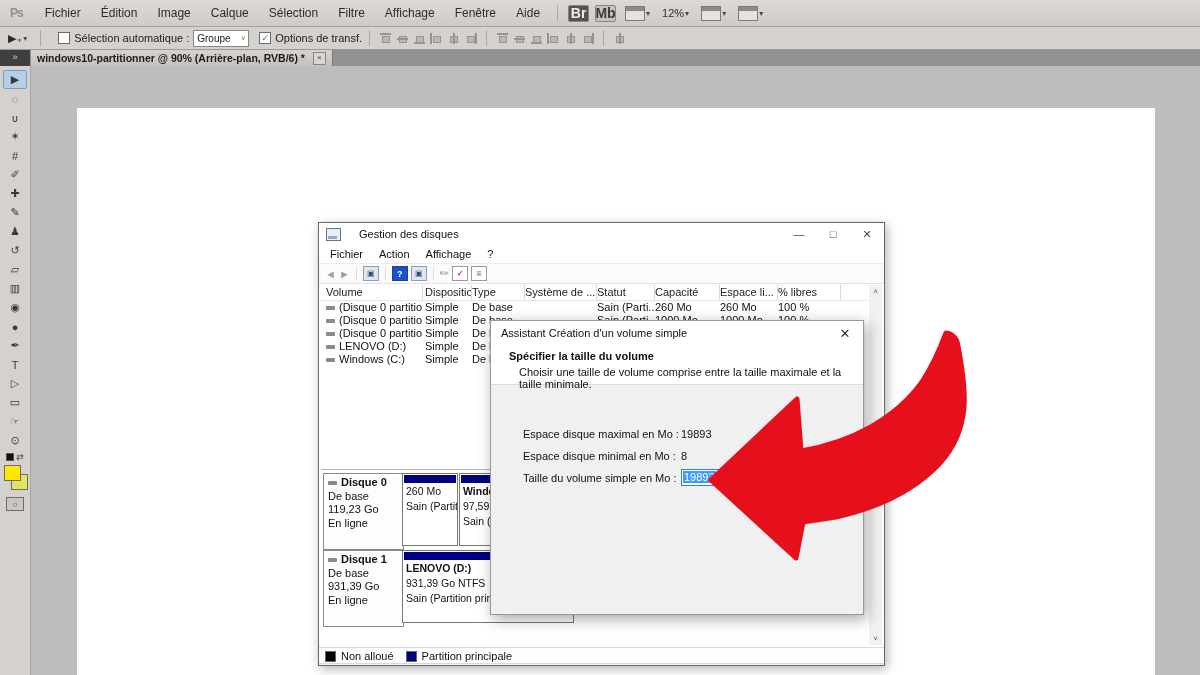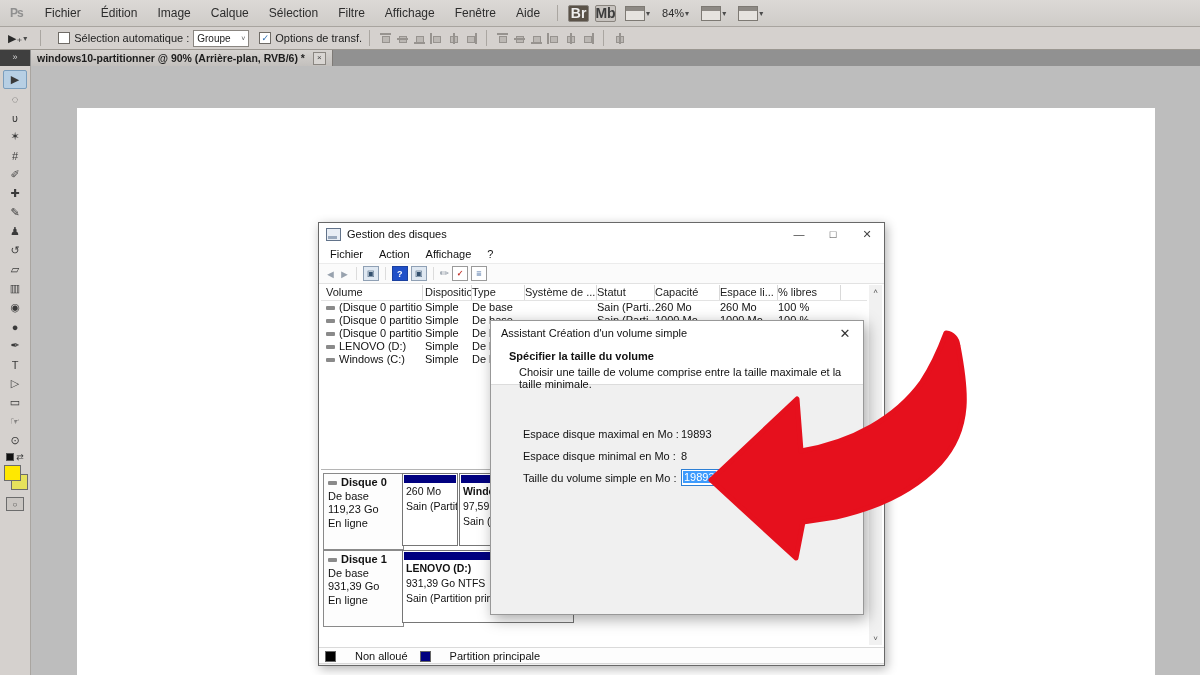--- a/index.html
+++ b/index.html
@@ -60,21 +60,21 @@
 
   
   #document{left:77px;top:108px;width:1078px;height:567px;background:#ffffff}
 
   
   #dmwin{left:318px;top:222px;width:565px;height:442px;background:#fff;border:1px solid #686868;
     box-shadow:2px 3px 10px rgba(0,0,0,.3);font-size:11px;color:#111}
   #dm-titlebar{position:absolute;left:0;top:0;right:0;height:22px;display:flex;align-items:center;padding-left:7px}
   .dmico{display:inline-block;width:13px;height:11px;background:#e9eef5;border:1px solid #62738a;position:relative}
   .dmico::before{content:"";position:absolute;left:1px;bottom:1px;width:9px;height:3px;background:#9aa9bd}
-  #dm-title{margin-left:6px}
+  #dm-title{margin-left:18px}
   #dm-controls{margin-left:auto;display:flex}
   #dm-controls span{width:34px;height:22px;display:flex;align-items:center;justify-content:center;font-size:11px;color:#444}
   #dm-menubar{position:absolute;left:0;top:22px;right:0;height:18px;display:flex;align-items:center;padding-left:3px}
   #dm-menubar span{padding:0 8px}
   #dm-toolbar{position:absolute;left:0;top:40px;right:0;height:19px;border-top:1px solid #ececec;border-bottom:1px solid #e2e2e2;
     display:flex;align-items:center;padding-left:6px;gap:3px;background:#fbfbfb}
   .tb-arrow{color:#98a2ae;font-size:11px}
   .tbsep{width:1px;height:13px;background:#dcdcdc;margin:0 3px}
   .tbbox{display:inline-flex;align-items:center;justify-content:center;width:14px;height:13px;border:1px solid #8fa0b4;
     background:#dfe8f2;font-size:8px;color:#33506e}
@@ -103,21 +103,21 @@
   .part .ptxt{padding:1px 3px;font-size:10.5px;line-height:13px;white-space:nowrap;overflow:hidden}
   .part .ptitle{font-weight:bold}
 
   #dm-vscroll{position:absolute;right:2px;top:62px;width:13px;height:360px;background:#f1f1f1}
   #dm-vscroll .sa{position:absolute;left:0;width:13px;height:13px;text-align:center;font-size:8px;color:#555;line-height:13px}
   #dm-vscroll .sa.up{top:0}
   #dm-vscroll .sa.down{bottom:0}
 
   #dm-legend{position:absolute;left:0;right:0;top:424px;height:16px;background:#fdfdfd;border-top:1px solid #dadada;
     display:flex;align-items:center;padding-left:6px;gap:12px}
-  .lg-item{display:flex;align-items:center;gap:19px}
+  .lg-item{display:flex;align-items:center;gap:5px}
   .lg-sq{display:inline-block;width:9px;height:9px;border:1px solid #666}
   #dm-status{position:absolute;left:0;right:0;top:440px;bottom:0;background:#f0f0f0;border-top:1px solid #d9d9d9}
 
   
   #wizard{left:490px;top:320px;width:372px;height:293px;background:#f0f0f0;border:1px solid #989898;
     box-shadow:3px 4px 14px rgba(0,0,0,.35);font-size:11px;color:#111}
   #wz-titlebar{position:absolute;left:0;top:0;right:0;height:24px;background:#fff;display:flex;align-items:center;padding-left:10px}
   #wz-close{margin-left:auto;width:36px;height:24px;display:flex;align-items:center;justify-content:center;font-size:13px;color:#333}
   #wz-head{position:absolute;left:0;top:24px;right:0;height:39px;background:#fff;border-bottom:1px solid #dcdcdc}
   #wz-heading{position:absolute;left:18px;top:5px;font-weight:bold}
@@ -148,21 +148,21 @@
   <span class="ps-menu">Sélection</span>
   <span class="ps-menu">Filtre</span>
   <span class="ps-menu">Affichage</span>
   <span class="ps-menu">Fenêtre</span>
   <span class="ps-menu">Aide</span>
   <span class="vsep"></span>
   <span class="appico dark">Br</span>
   <span class="appico">Mb</span>
   <span class="lyico"></span>
     <span class="caret">▾</span>
-  <span class="zoomtxt">84%</span>
+  <span class="zoomtxt">12%</span>
     <span class="caret">▾</span>
   <span class="lyico"></span>
     <span class="caret">▾</span>
   <span class="lyico"></span>
     <span class="caret">▾</span>
 </div>
 
 <div class="abs" id="ps-optionsbar">
   <span class="moveico">▶₊</span>
   <span class="caret">▾</span>

